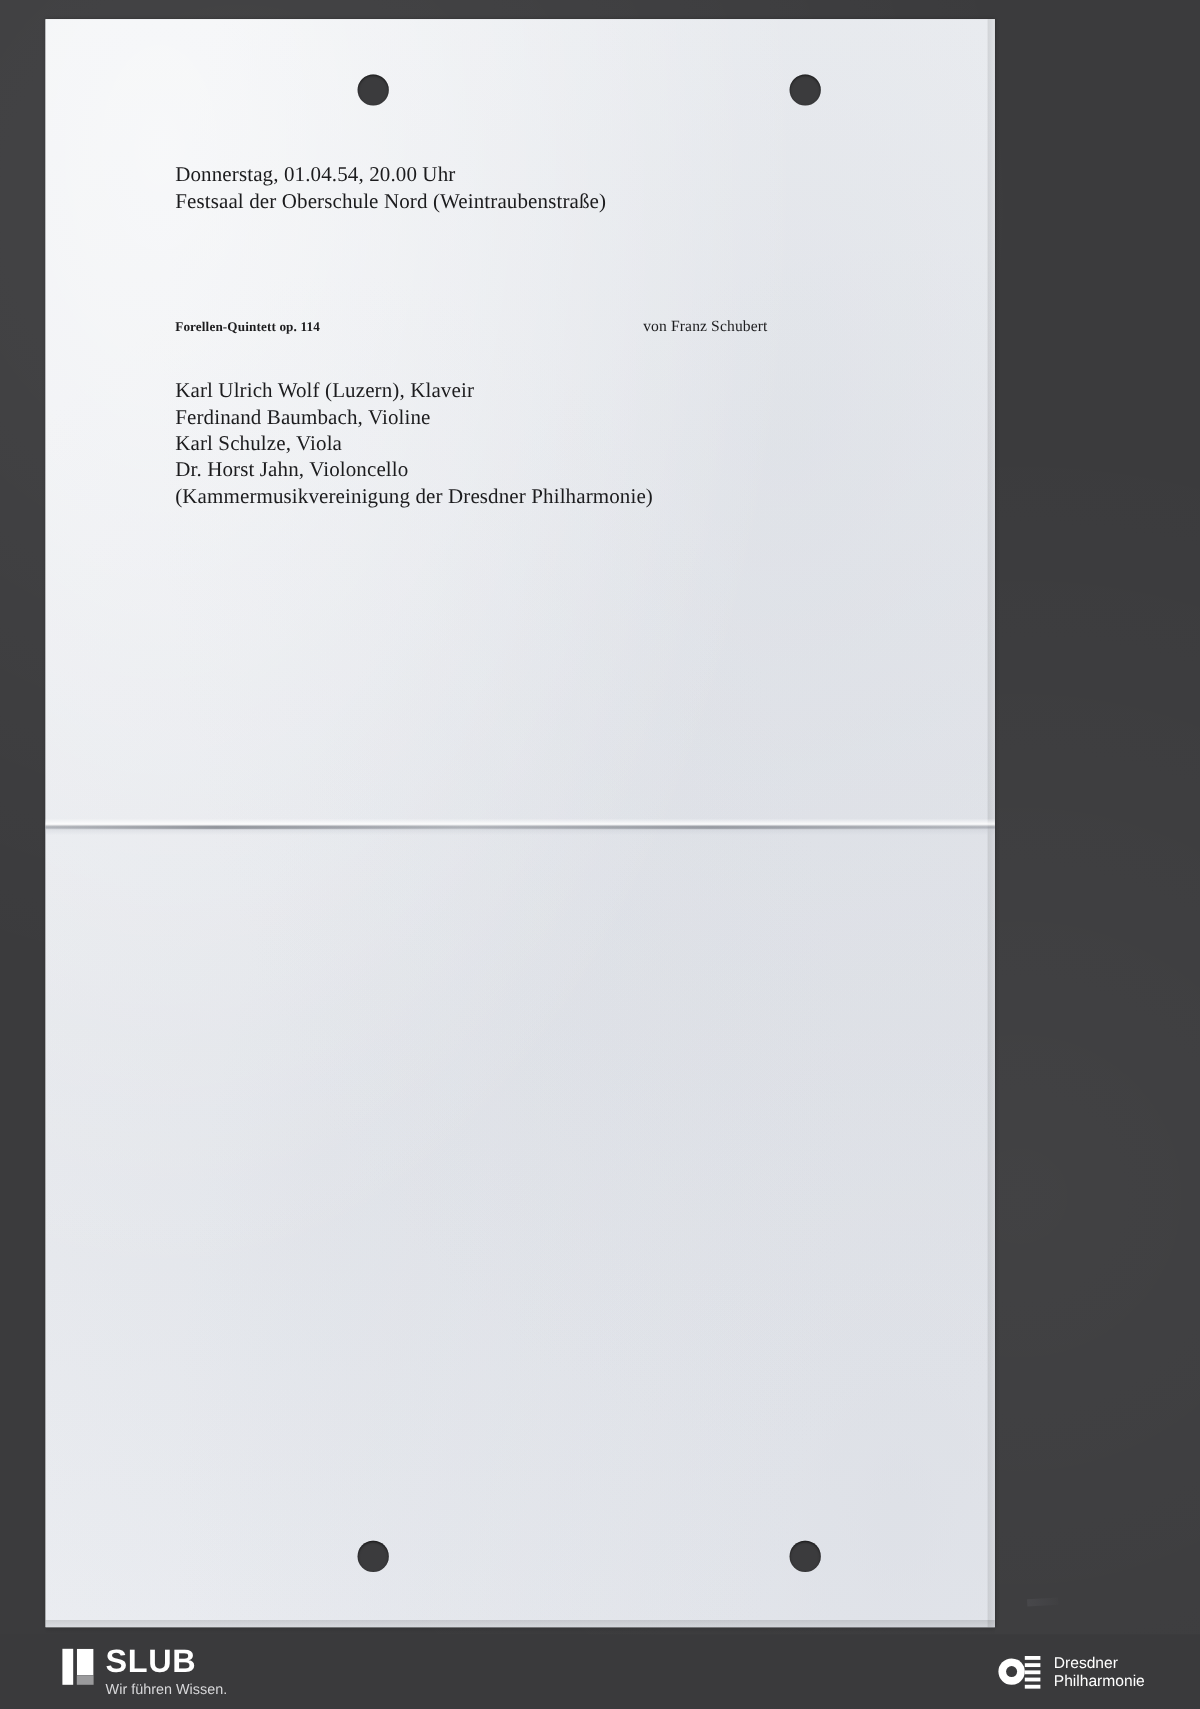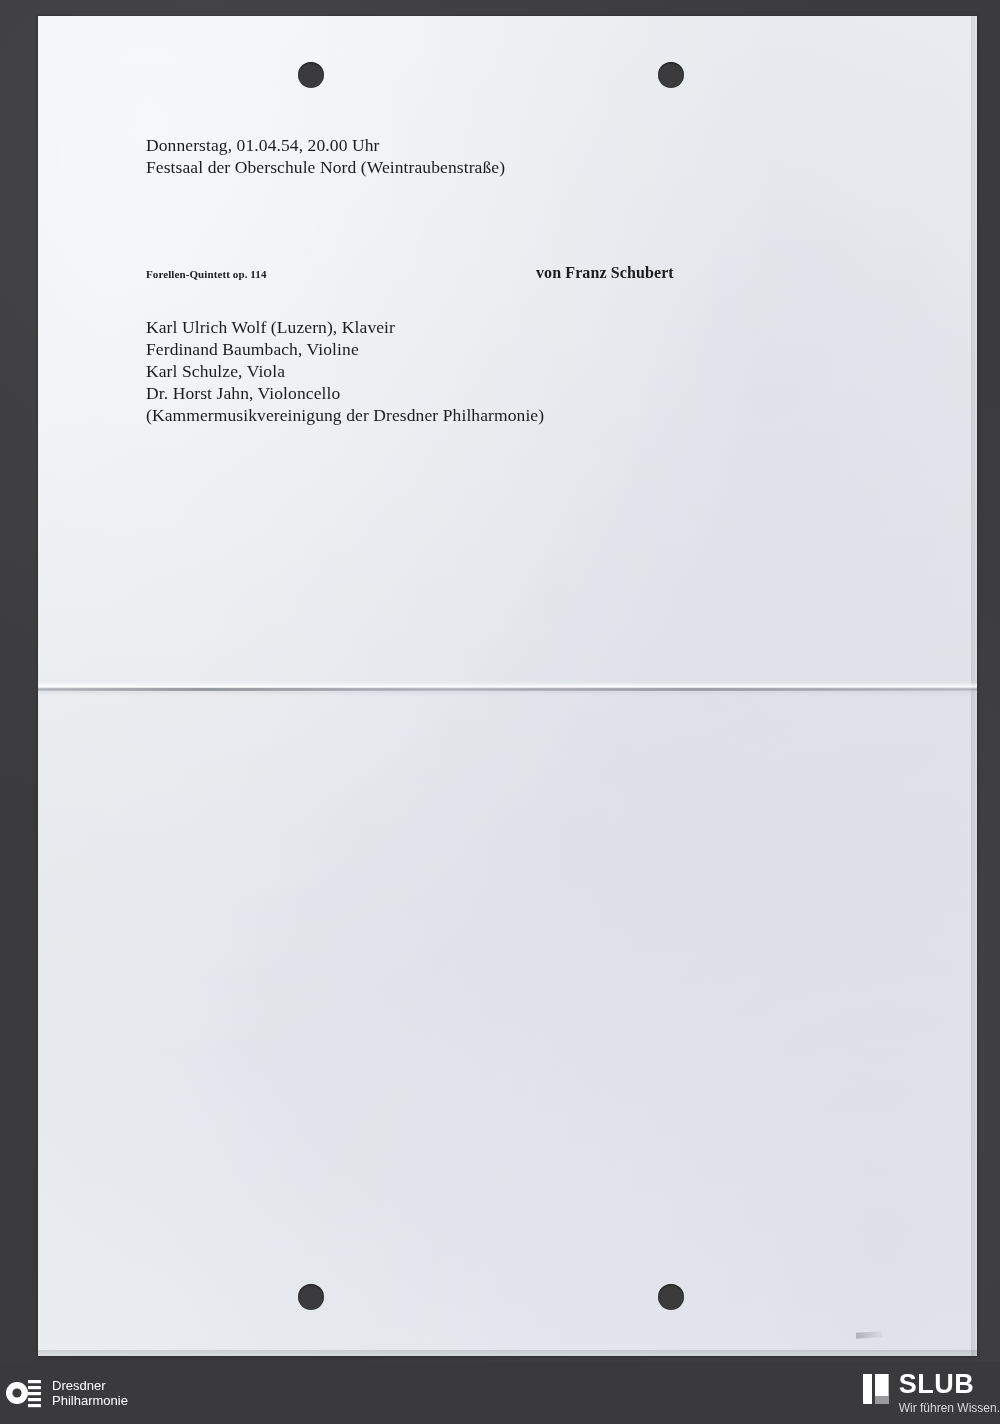--- a/index.html
+++ b/index.html
@@ -29,21 +29,21 @@
       radial-gradient(circle at 20% 12%, rgba(255,255,255,0.05), rgba(0,0,0,0) 45%),
       radial-gradient(circle at 85% 70%, rgba(255,255,255,0.035), rgba(0,0,0,0) 50%);
     pointer-events:none;
   }
 
   
   #paper-sheet {
     position: absolute;
     left: 38px;
     top: 16px;
-    width: 939px;
+    width: 791px;
     height: 1340px;
     background: #eceef1;
     background-image:
       linear-gradient(180deg, #eef0f3 0%, #e9ebef 40%, #e7e9ed 62%, #eceef2 100%);
     box-shadow: 0 0 3px rgba(0,0,0,0.35);
   }
   
   #paper-grain {
     position: absolute;
     inset: 0;
@@ -140,22 +140,22 @@
     display: flex;
     align-items: baseline;
   }
   #work-title {
     font-weight: bold;
     font-size: 11px;
     letter-spacing: 0.1px;
     width: 290px;
   }
   #work-composer {
-    font-weight: bold;
-    font-size: 16px;
+    font-weight: normal;
+    font-size: 13px;
     letter-spacing: 0.1px;
     padding-left: 100px;
   }
 
   #performers-block {
     margin-top: 34px;
   }
 
   
   #pencil-mark {
@@ -288,20 +288,32 @@
       <div class="line">Dr. Horst Jahn, Violoncello</div>
       <div class="line">(Kammermusikvereinigung der Dresdner Philharmonie)</div>
     </div>
 
   </div>
 
   <div id="pencil-mark"></div>
 </div>
 
 <div id="bottom-bar">
+
+  <div id="slub-logo">
+    <span id="slub-mark">
+      <span class="bar-a"></span>
+      <span class="bar-b"></span>
+      <span class="bar-c"></span>
+    </span>
+    <span id="slub-text-wrap">
+      <span id="slub-wordmark">SLUB</span>
+      <span id="slub-tagline">Wir führen Wissen.</span>
+    </span>
+  </div>
 
   <div id="dp-logo">
     <span id="dp-mark">
       <svg width="42" height="34" viewBox="0 0 42 34" xmlns="http://www.w3.org/2000/svg" aria-hidden="true">
         <g fill="#ffffff">
           <circle cx="17" cy="17" r="11"></circle>
           <rect x="28" y="4" width="13" height="3.2"></rect>
           <rect x="28" y="10" width="13" height="3.2"></rect>
           <rect x="28" y="16" width="13" height="3.2"></rect>
           <rect x="28" y="22" width="13" height="3.2"></rect>
@@ -309,25 +321,13 @@
         </g>
         <circle cx="17" cy="17" r="4.6" fill="#3a3a3c"></circle>
       </svg>
     </span>
     <span id="dp-text">
       <span class="l1">Dresdner</span>
       <span class="l2">Philharmonie</span>
     </span>
   </div>
 
-  <div id="slub-logo">
-    <span id="slub-mark">
-      <span class="bar-a"></span>
-      <span class="bar-b"></span>
-      <span class="bar-c"></span>
-    </span>
-    <span id="slub-text-wrap">
-      <span id="slub-wordmark">SLUB</span>
-      <span id="slub-tagline">Wir führen Wissen.</span>
-    </span>
-  </div>
-
 </div>
 
 </body></html>

